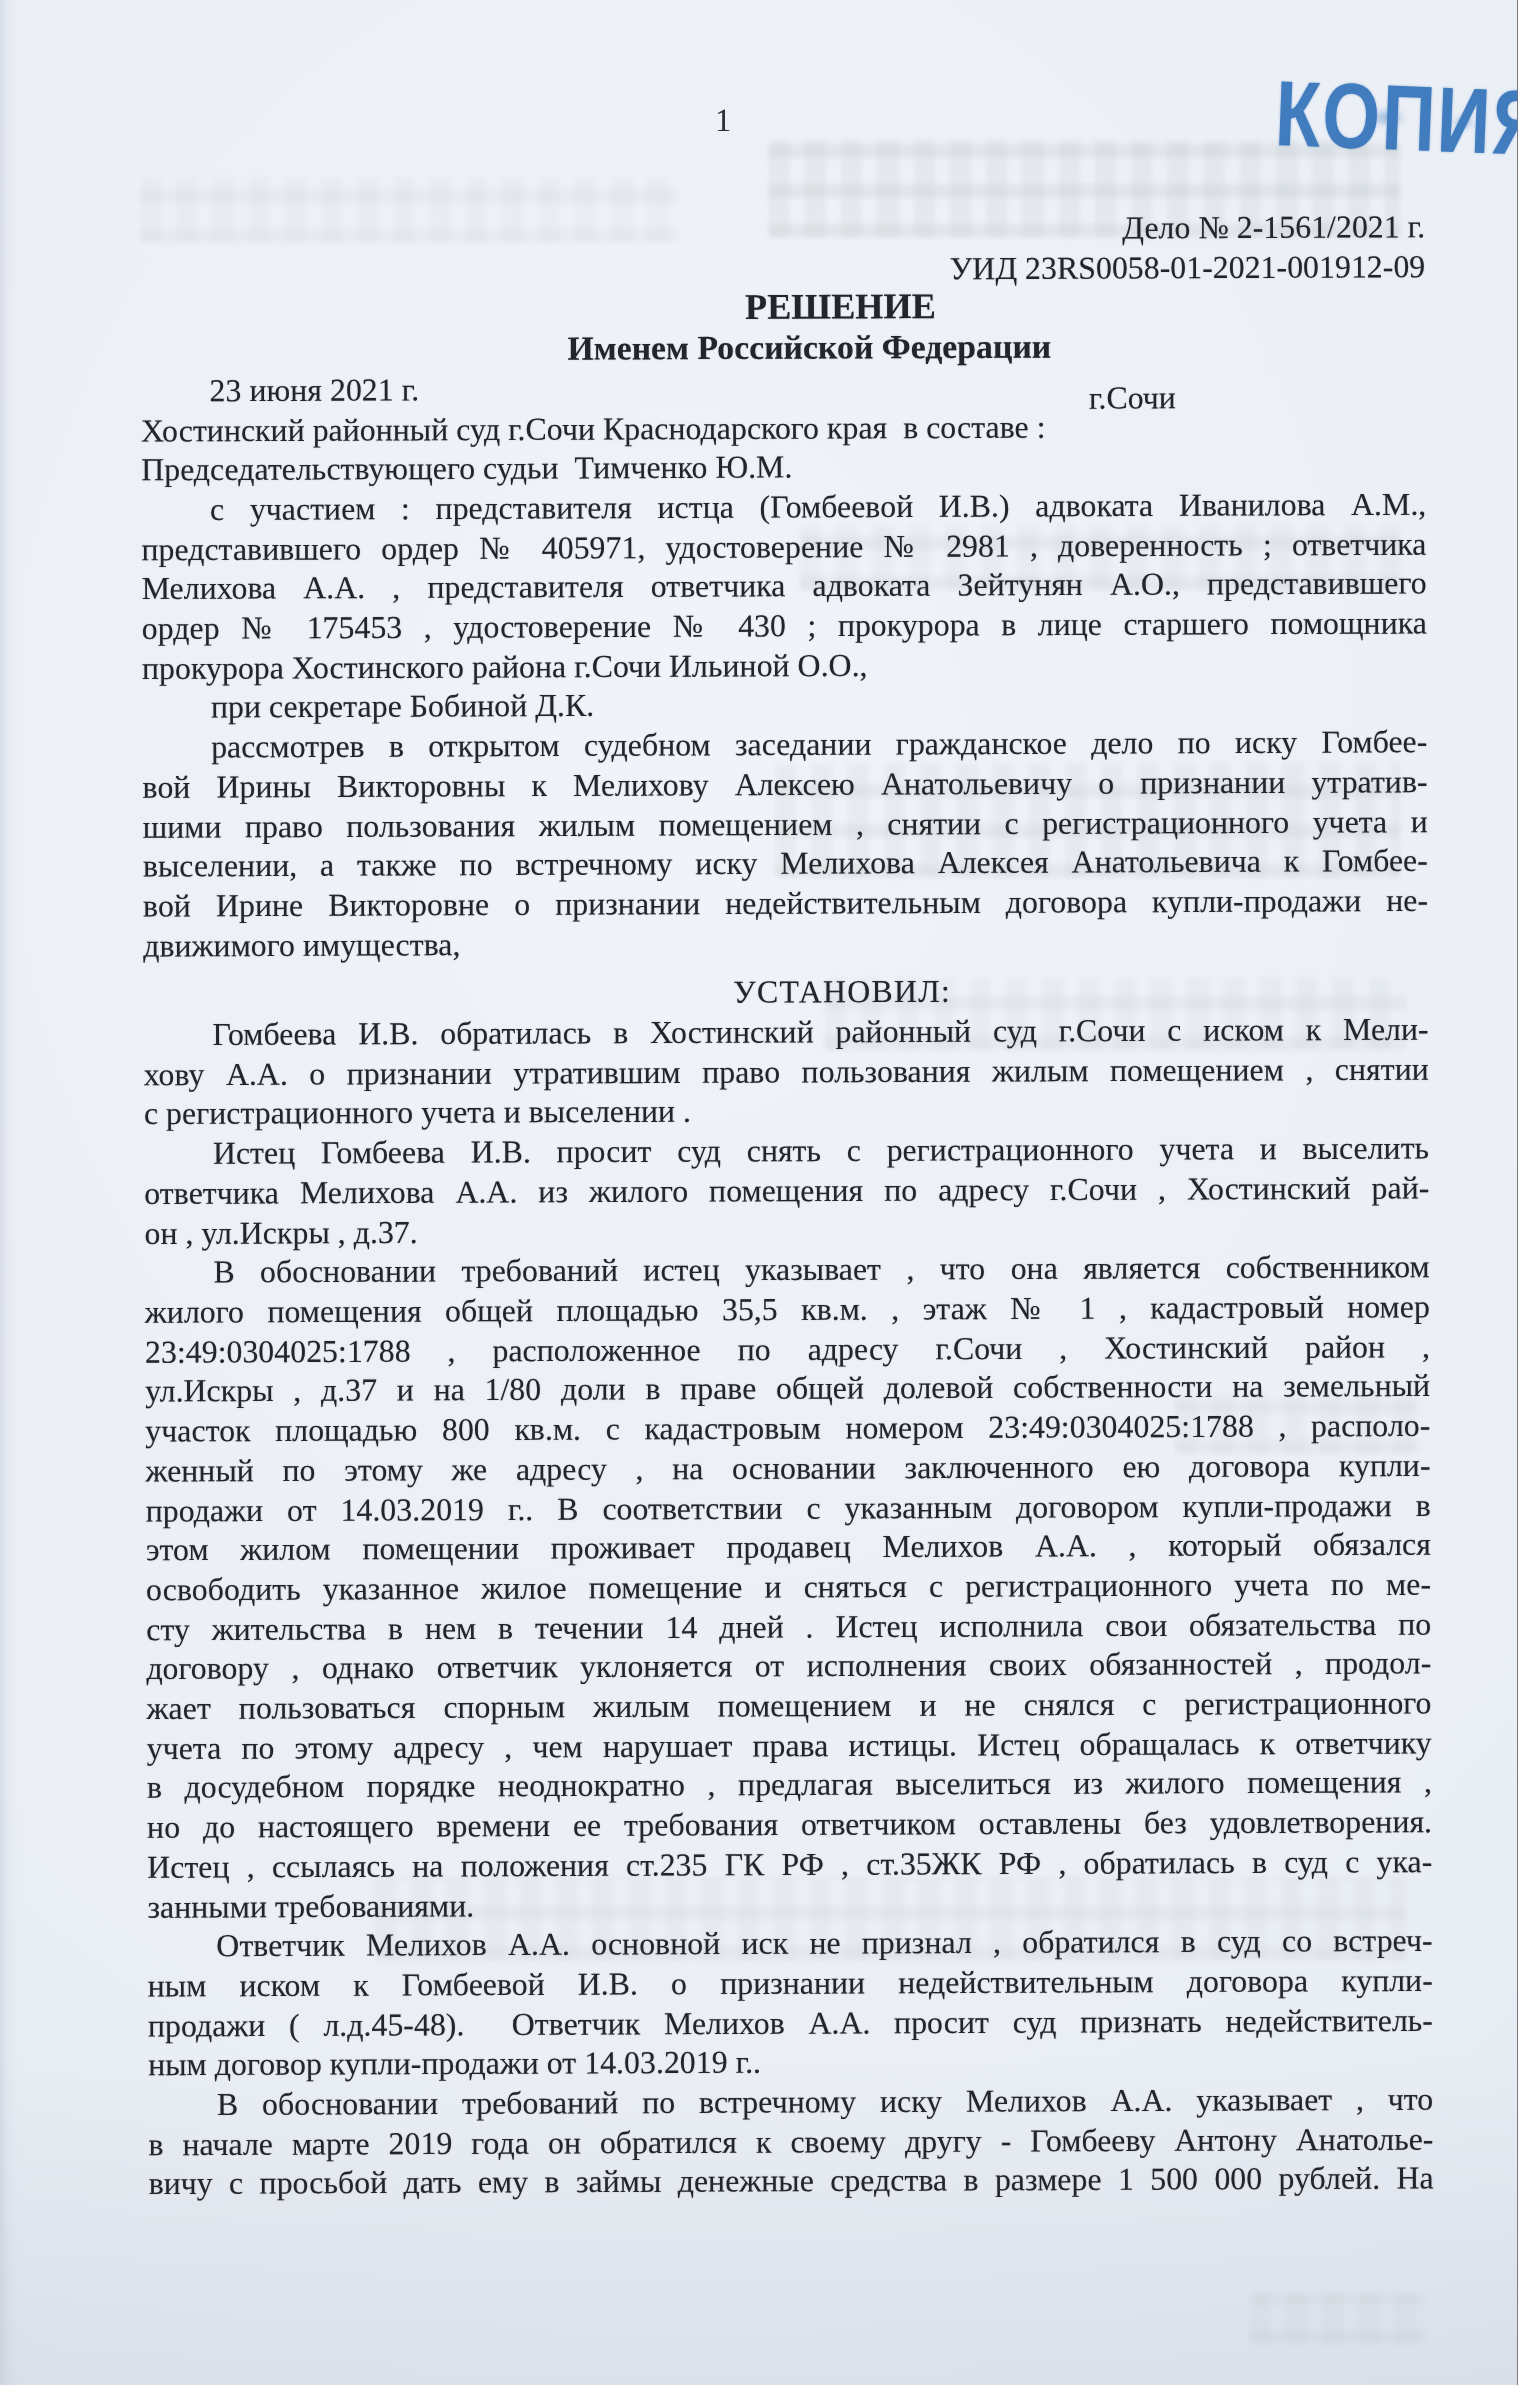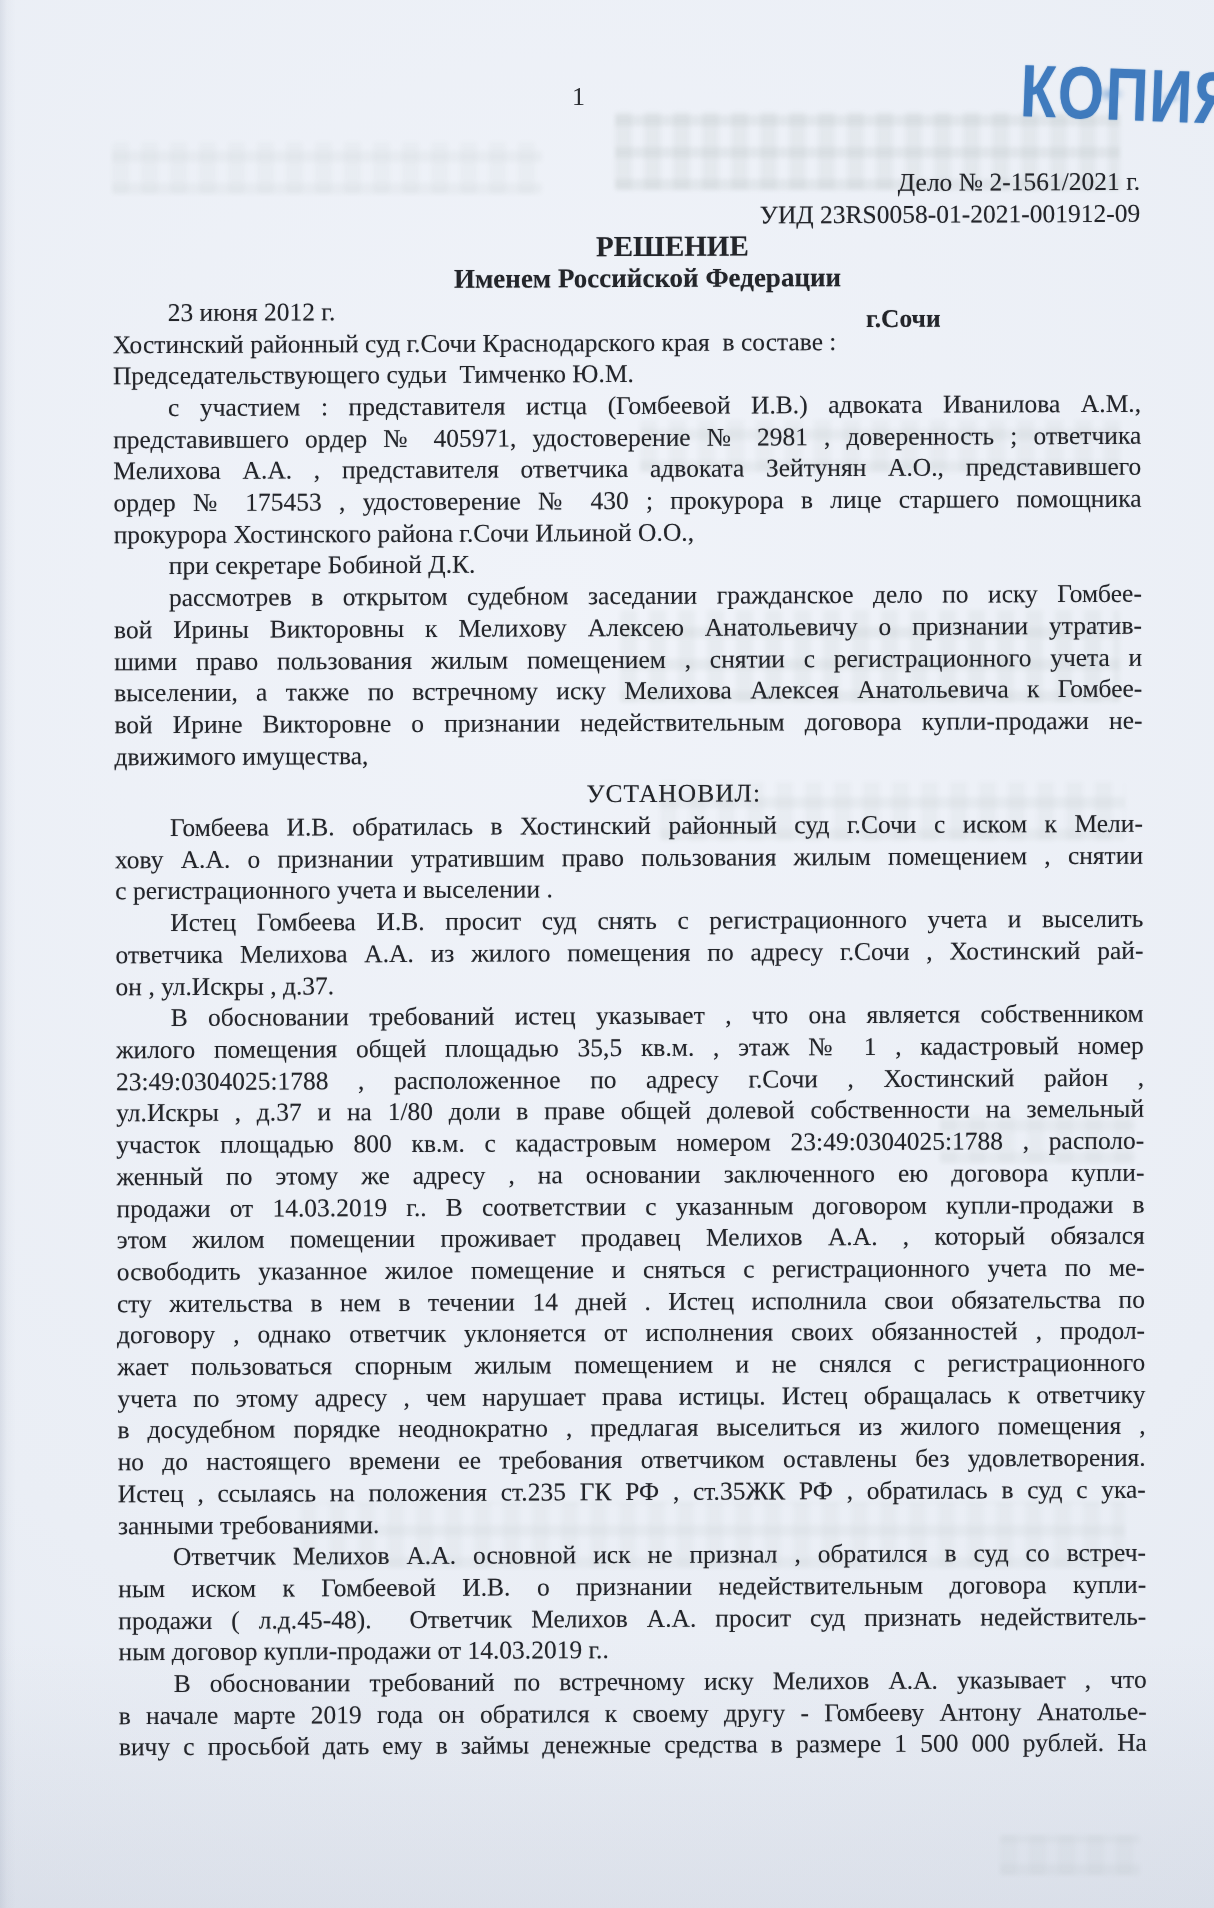--- a/index.html
+++ b/index.html
@@ -42,21 +42,21 @@
   .j{text-align:justify; text-align-last:justify;}
   .i{text-indent:55px;}
   .l{text-align:left;}
   .r{text-align:right;}
   .c{text-align:center;}
   .h1{font-weight:700; font-size:29px; padding-left:92px;}
   .h2{font-weight:700; font-size:27px; padding-left:42px;}
   .ust{padding-left:90px; margin-top:8px; letter-spacing:1px;}
   .date{display:flex; align-items:baseline;}
   .date .dleft{margin-left:55px;}
-  .date .dright{margin-left:auto; margin-right:200px; position:relative; top:9px;font-weight:bold;}
+  .date .dright{margin-left:auto; margin-right:200px; position:relative; top:9px;}
   
   .ghost{
     position:absolute; pointer-events:none; filter:blur(2px); border-radius:3px;
     background:
       repeating-linear-gradient(0deg, rgba(105,122,112,.16) 0 11px, rgba(0,0,0,0) 11px 32px),
       repeating-linear-gradient(90deg, rgba(105,122,112,.12) 0 17px, rgba(0,0,0,0) 17px 29px);
   }
 </style>
 </head>
 <body>
@@ -77,21 +77,21 @@
   <div class="stamp">КОПИЯ</div>
   <div class="stamp-smudge"></div>
   <div class="stamp-smudge s2"></div>
 
   <div class="doc">
       <div class="line r">Дело № 2-1561/2021 г.</div>
       <div class="line r">УИД 23RS0058-01-2021-001912-09</div>
       <div class="line c h1">РЕШЕНИЕ</div>
       <div class="line c h2">Именем Российской Федерации</div>
       <div class="line date">
-        <span class="dleft">23 июня 2012 г.</span>
+        <span class="dleft">23 июня 2021 г.</span>
         <span class="dright">г.Сочи</span>
       </div>
       <div class="line l">Хостинский районный суд г.Сочи Краснодарского края&nbsp; в составе :</div>
       <div class="line l">Председательствующего судьи&nbsp; Тимченко Ю.М.</div>
       <div class="line j i">с участием : представителя истца (Гомбеевой И.В.) адвоката Иванилова А.М.,</div>
       <div class="line j">представившего ордер № 405971, удостоверение № 2981 , доверенность ; ответчика</div>
       <div class="line j">Мелихова А.А. , представителя ответчика адвоката Зейтунян А.О., представившего</div>
       <div class="line j">ордер № 175453 , удостоверение № 430 ; прокурора в лице старшего помощника</div>
       <div class="line l">прокурора Хостинского района г.Сочи Ильиной О.О.,</div>
       <div class="line l i">при секретаре Бобиной Д.К.</div>

